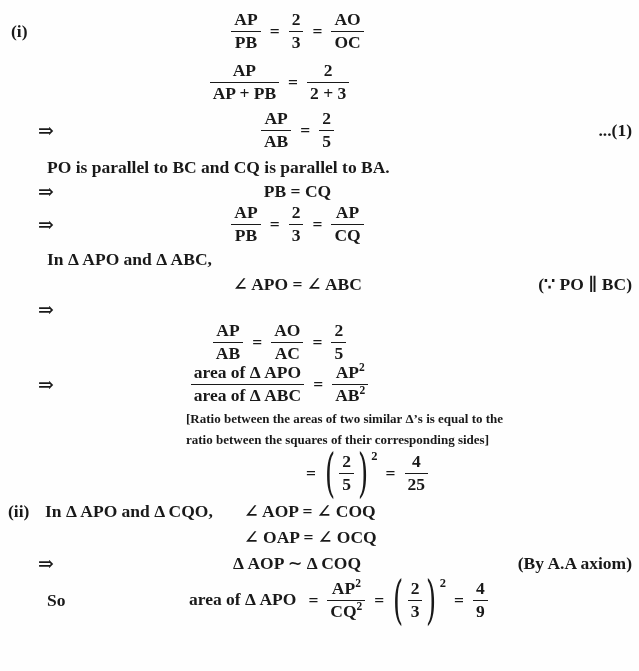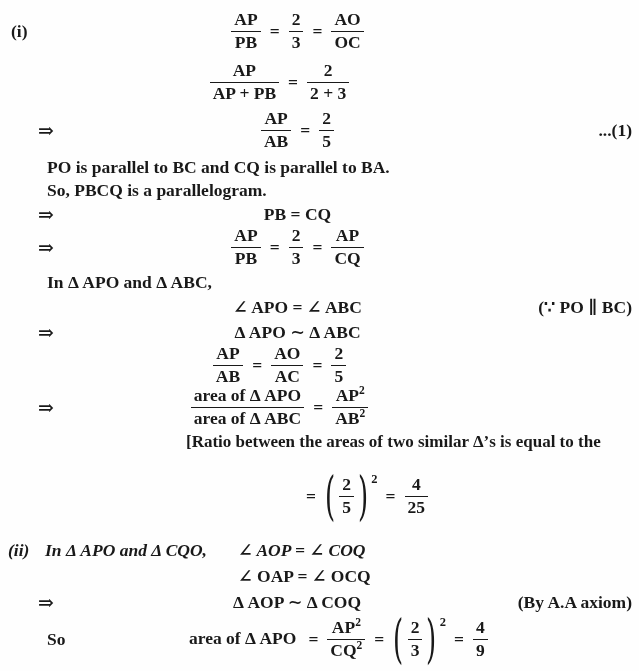--- a/index.html
+++ b/index.html
@@ -12,52 +12,52 @@
     background:#fefefe;
     color:#191919;
     font-family:"Liberation Serif","DejaVu Serif",serif;
     font-weight:bold;
     font-size:17.5px;
   }
   .row{position:relative;display:flex;align-items:center;justify-content:center;}
   .lft{justify-content:flex-start;}
   .abs{position:absolute;}
   .l8{left:8px;}.l11{left:11px;}.l43{left:47px;}.l45{left:45px;}
-  .l183{left:183px;}.l233{left:233px;}.l238{left:238px;}.l300{left:300px;}
+  .l183{left:183px;}.l233{left:233px;}.l238{left:244px;}.l300{left:300px;}
   .rgt{position:absolute;right:7px;}
   .arr{position:absolute;left:38px;font-size:19px;}
   .mline{display:inline-flex;align-items:center;}
   .mshift{transform:translateX(-22px);}
   .mshift2{transform:translateX(-40px);}
   .frac{display:inline-block;text-align:center;vertical-align:middle;margin:0 3px;}
   .frac .num{display:block;padding:0 3px 1px;line-height:1.12;}
   .frac .den{display:block;padding:1px 3px 0;border-top:1.8px solid #191919;line-height:1.12;}
   .eqs{margin:0 6px;}
   sup.sq{font-size:11.5px;line-height:0;}
   .pgroup{display:inline-flex;align-items:center;position:relative;margin:0 2px;}
   .bp{font-size:52px;font-weight:400;line-height:0.75;display:inline-block;transform:scaleX(0.5);margin:0 -4px;font-family:"DejaVu Serif",serif;}
   .pw{font-size:12.5px;position:relative;top:-17px;margin-left:2px;}
-  .bracket{position:absolute;left:186px;top:1px;line-height:21px;white-space:nowrap;font-size:17px;}
+  .bracket{position:absolute;left:186px;top:1px;line-height:21px;white-space:nowrap;font-size:13px;}
   
   .r1{height:46px;margin-top:2px;}
   .r2{height:48px;margin-top:4px;}
   .r3{height:44px;margin-top:2px;}
   .r4{height:23px;margin-top:4px;}
   .r5{height:23px;}
   .r6{height:23px;margin-top:1px;}
   .r7{height:40px;margin-top:1px;}
   .r8{height:23px;margin-top:4px;}
   .r9{height:23px;margin-top:2px;}
   .r10{height:23px;margin-top:1px;}
   .r11{height:23px;margin-top:2px;}
   .r12{height:42px;}
   .r13{height:42px;}
   .r14{height:42px;margin-top:2px;}
   .r15{height:48px;}
-  .r16{height:24px;margin-top:18px;font-style:italic;}
+  .r16{height:24px;margin-top:2px;}
   .r17{height:24px;margin-top:2px;}
   .r18{height:24px;margin-top:2px;}
   .r19{height:46px;margin-top:2px;}
 </style>
 </head>
 <body>
 
 <div class="page">
 
   <div class="row r1">
@@ -106,23 +106,20 @@
           <span class="num">2</span>
           <span class="den">5</span>
         </span>
     </span>
     <span class="rgt">...(1)</span>
   </div>
 
   <div class="row r4 lft">
     <span class="abs l43">PO is parallel to BC and CQ is parallel to BA.</span>
   </div>
-  <div class="row r5 lft">
-    <span class="abs l43">So, PBCQ is a parallelogram.</span>
-  </div>
 
   <div class="row r6">
     <span class="arr">⇒</span>
     <span class="mshift">PB = CQ</span>
   </div>
 
   <div class="row r7">
     <span class="arr">⇒</span>
     <span class="mline mshift">
       <span class="frac">
@@ -147,21 +144,20 @@
   </div>
 
   <div class="row r9">
     <span class="mshift">∠ APO = ∠ ABC</span>
     <span class="rgt">(∵ PO ∥ BC)</span>
   </div>
 
 
   <div class="row r11">
     <span class="arr">⇒</span>
-    <span class="mshift">Δ APO ∼ Δ ABC</span>
   </div>
 
   <div class="row r12">
     <span class="mline mshift2">
       <span class="frac">
           <span class="num">AP</span>
           <span class="den">AB</span>
         </span>
       <span class="eqs">=</span>
       <span class="frac">
@@ -187,20 +183,21 @@
       <span class="frac">
           <span class="num"><span>AP</span><sup class="sq">2</sup></span>
           <span class="den"><span>AB</span><sup class="sq">2</sup></span>
         </span>
     </span>
   </div>
 
   <div class="row r14 lft">
     <span class="bracket">
       <div>[Ratio between the areas of two similar Δ’s is equal to the</div>
+      <div>ratio between the squares of their corresponding sides]</div>
     </span>
   </div>
 
   <div class="row r15 lft">
     <span class="abs l300 mline">
       <span class="eqs">=</span>
       <span class="pgroup">
         <span class="bp">(</span>
         <span class="frac">
             <span class="num">2</span>

